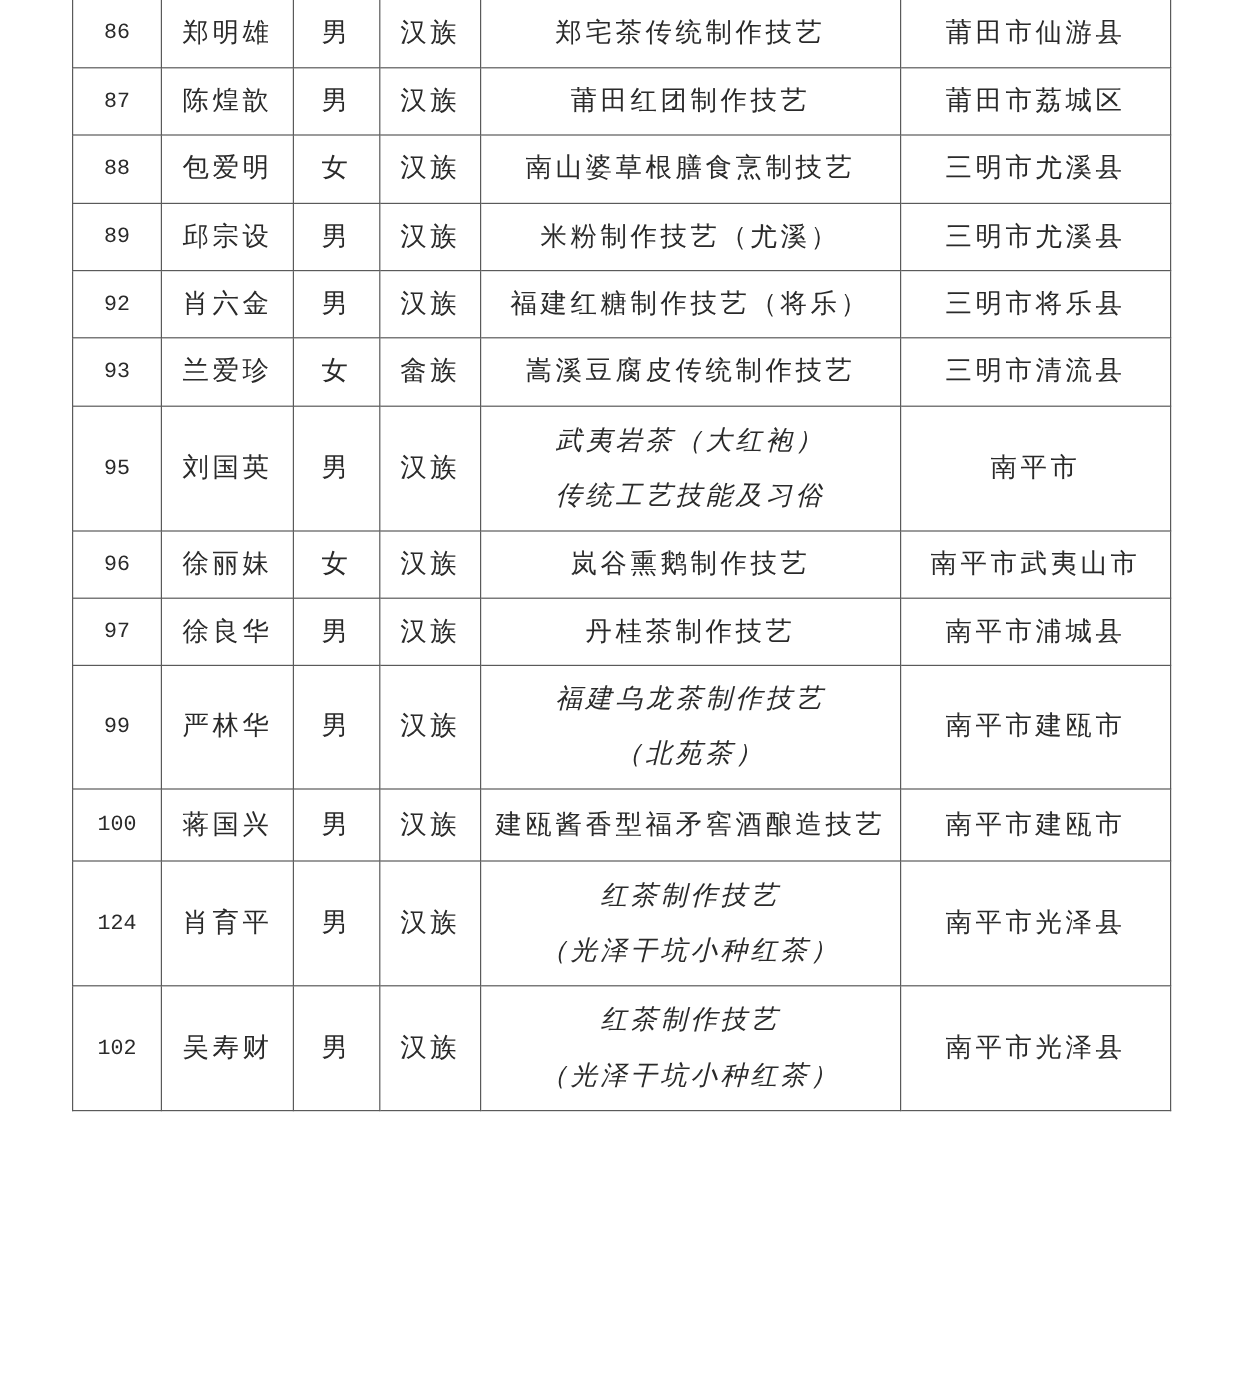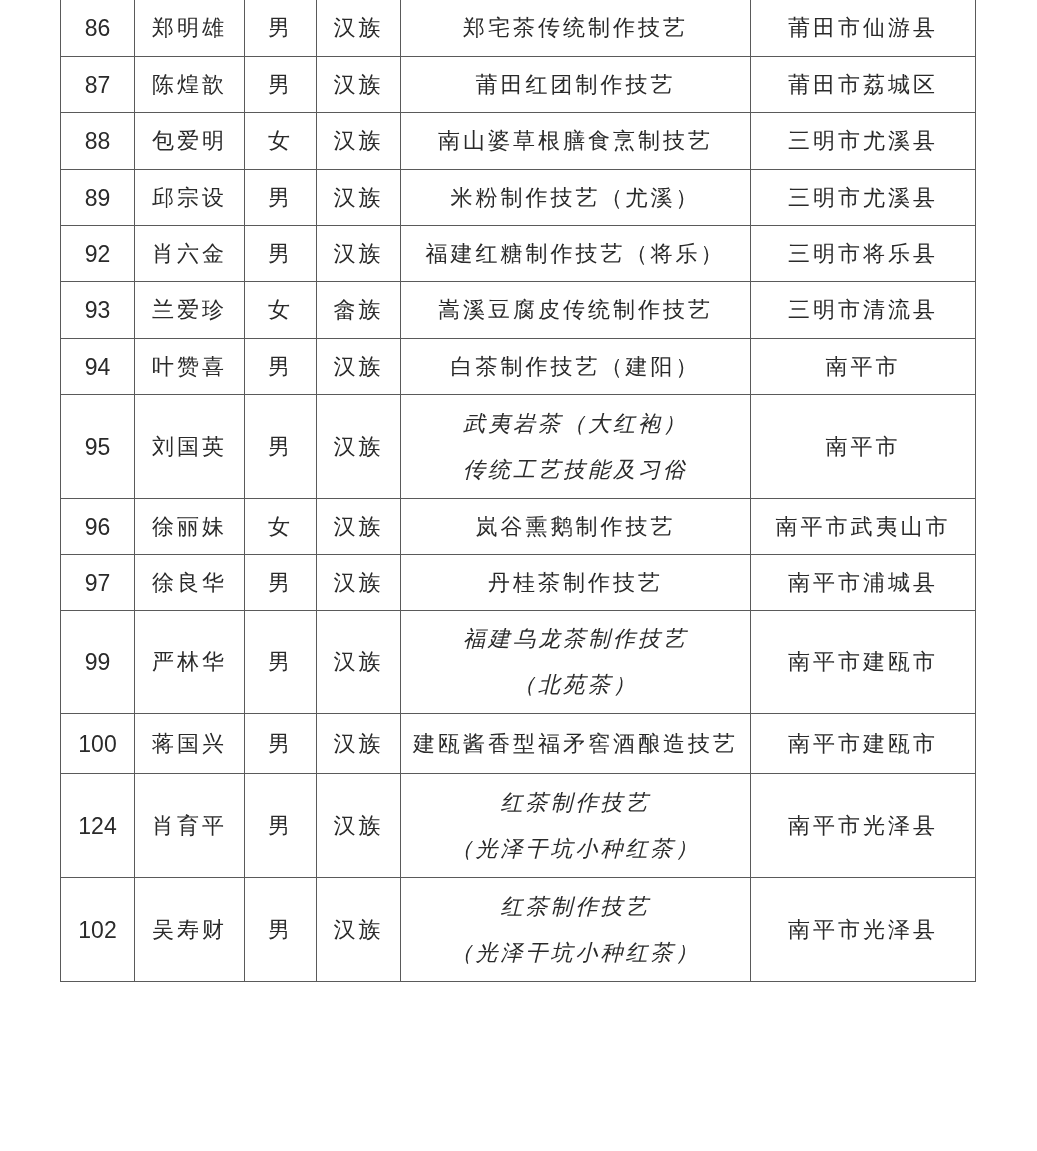--- a/index.html
+++ b/index.html
@@ -37,22 +37,22 @@
       text-align: center;
       vertical-align: middle;
       padding: 0;
       font-size: 22px;
       letter-spacing: 3px;
       line-height: 46px;
       white-space: nowrap;
       overflow: hidden;
     }
     td.no {
-      font-family: Liberation Sans, sans-serif;
-      font-size: 23px;
+      font-family: Liberation Mono, monospace;
+      font-size: 18px;
       letter-spacing: 0;
     }
     td.item .line { display: block; }
     td.item.two-line { line-height: 46px; font-style: italic; }
   </style>
 </head>
 <body>
 
 <div class="table-wrap">
   <table>
@@ -127,30 +127,20 @@
     <td class="no"><span>93</span></td>
     <td class="name"><span>兰爱珍</span></td>
     <td class="sex"><span>女</span></td>
     <td class="eth"><span>畲族</span></td>
     <td class="item">
             <span class="line">嵩溪豆腐皮传统制作技艺</span>
           </td>
     <td class="region"><span>三明市清流县</span></td>
   </tr>
 
-  <tr style="height: 56px;">
-    <td class="no"><span>94</span></td>
-    <td class="name"><span>叶赞喜</span></td>
-    <td class="sex"><span>男</span></td>
-    <td class="eth"><span>汉族</span></td>
-    <td class="item">
-            <span class="line">白茶制作技艺（建阳）</span>
-          </td>
-    <td class="region"><span>南平市</span></td>
-  </tr>
 
   <tr style="height: 104px;">
     <td class="no"><span>95</span></td>
     <td class="name"><span>刘国英</span></td>
     <td class="sex"><span>男</span></td>
     <td class="eth"><span>汉族</span></td>
     <td class="item two-line">
             <span class="line">武夷岩茶（大红袍）</span>
             <span class="line">传统工艺技能及习俗</span>
           </td>

